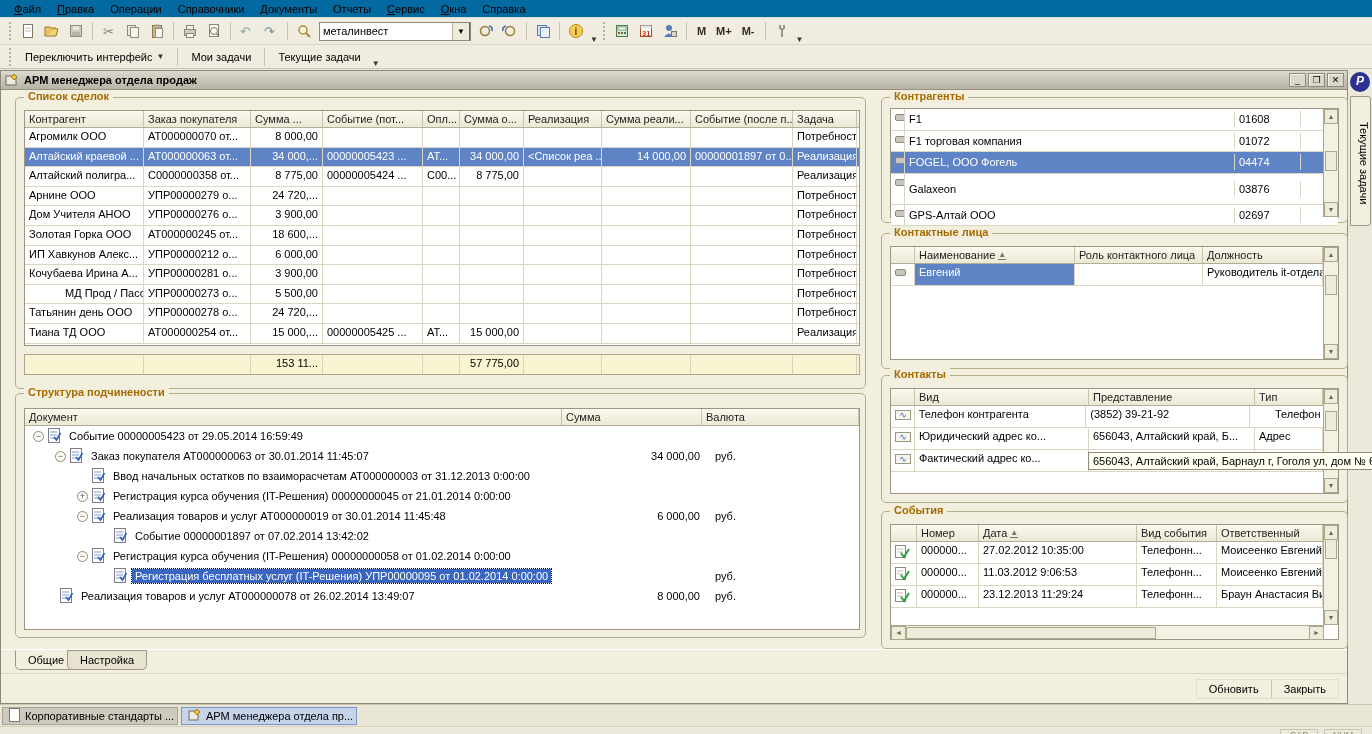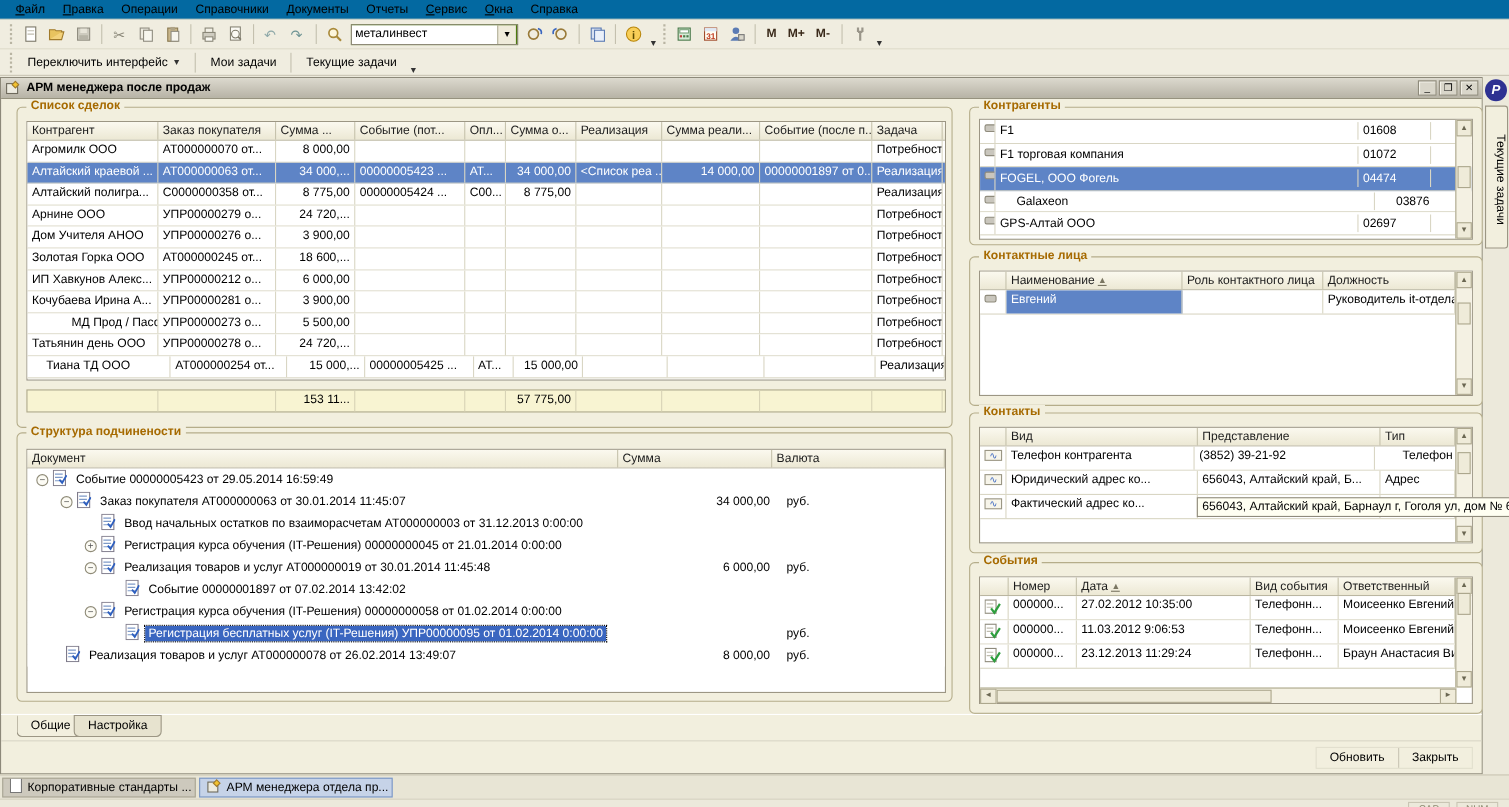--- a/index.html
+++ b/index.html
@@ -287,21 +287,21 @@
     </span>
   <span class="caret-dn">▼</span>
 </div>
 
 <div id="mdi-window">
   <div id="titlebar">
     <svg width="14" height="14">
         <rect x="1" y="3" width="10" height="9" fill="#EDEBE0" stroke="#6E6A5C"></rect>
         <path d="M9 1 l3 3 -3 3 -3 -3 Z" fill="#F2C230" stroke="#A07A2A"></path>
       </svg>
-    <span class="title">АРМ менеджера после продаж</span>
+    <span class="title">АРМ менеджера отдела продаж</span>
     <span class="winbtns">
       <span class="winbtn">_</span>
       <span class="winbtn">❐</span>
       <span class="winbtn">✕</span>
     </span>
   </div>
 
   <div class="group" style="left:14px; top:26px; width:851px; height:292px;">
     <span class="gtitle">Список сделок</span>
     <div class="tbl" id="deals-table" style="left:8px; top:12px; width:836px; height:236px;">
@@ -430,21 +430,21 @@
           <span class="tcell" style="width: 107px;">УПР00000278 о...</span>
           <span class="tcell r" style="width: 72px;">24 720,...</span>
           <span class="tcell" style="width: 100px;"></span>
           <span class="tcell" style="width: 37px;"></span>
           <span class="tcell r" style="width: 64px;"></span>
           <span class="tcell" style="width: 78px;"></span>
           <span class="tcell r" style="width: 89px;"></span>
           <span class="tcell" style="width: 102px;"></span>
           <span class="tcell" style="width: 64px;">Потребности</span>
         </div>
-        <div class="trow" style="height: 19.6px; padding-left: 13px;">
+        <div class="trow" style="height: 19.6px;">
           <span class="tcell" style="width: 119px;">Тиана ТД ООО</span>
           <span class="tcell" style="width: 107px;">АТ000000254 от...</span>
           <span class="tcell r" style="width: 72px;">15 000,...</span>
           <span class="tcell" style="width: 100px;">00000005425 ...</span>
           <span class="tcell" style="width: 37px;">АТ...</span>
           <span class="tcell r" style="width: 64px;">15 000,00</span>
           <span class="tcell" style="width: 78px;"></span>
           <span class="tcell r" style="width: 89px;"></span>
           <span class="tcell" style="width: 102px;"></span>
           <span class="tcell" style="width: 64px;">Реализация</span>
@@ -603,21 +603,21 @@
         <div class="trow" style="height: 21.5px; align-items: center;">
           <span class="tcell icon14" style="width: 36px; height: 100%;"><span class="pill" style="display:inline-block"></span></span>
           <span class="tcell" style="width: 330px;">F1 торговая компания</span>
           <span class="tcell" style="width: 66px;">01072</span>
         </div>
         <div class="trow sel-row" style="height: 21.5px; align-items: center;">
           <span class="tcell icon14" style="width: 36px; height: 100%;"><span class="pill" style="display:inline-block"></span></span>
           <span class="tcell" style="width: 330px;">FOGEL, ООО Фогель</span>
           <span class="tcell" style="width: 66px;">04474</span>
         </div>
-        <div class="trow" style="height: 19px; align-items: center; gap: 15px;">
+        <div class="trow" style="height: 31px; align-items: center;">
           <span class="tcell icon14" style="width: 36px; height: 100%;"><span class="pill" style="display:inline-block"></span></span>
           <span class="tcell" style="width: 330px;">Galaxeon</span>
           <span class="tcell" style="width: 66px;">03876</span>
         </div>
         <div class="trow" style="height: 21.5px; align-items: center;">
           <span class="tcell icon14" style="width: 36px; height: 100%;"><span class="pill" style="display:inline-block"></span></span>
           <span class="tcell" style="width: 330px;">GPS-Алтай ООО</span>
           <span class="tcell" style="width: 66px;">02697</span>
         </div>
         <div class="vscroll" style="right: 0px; top: 0px; height: 108px;">

